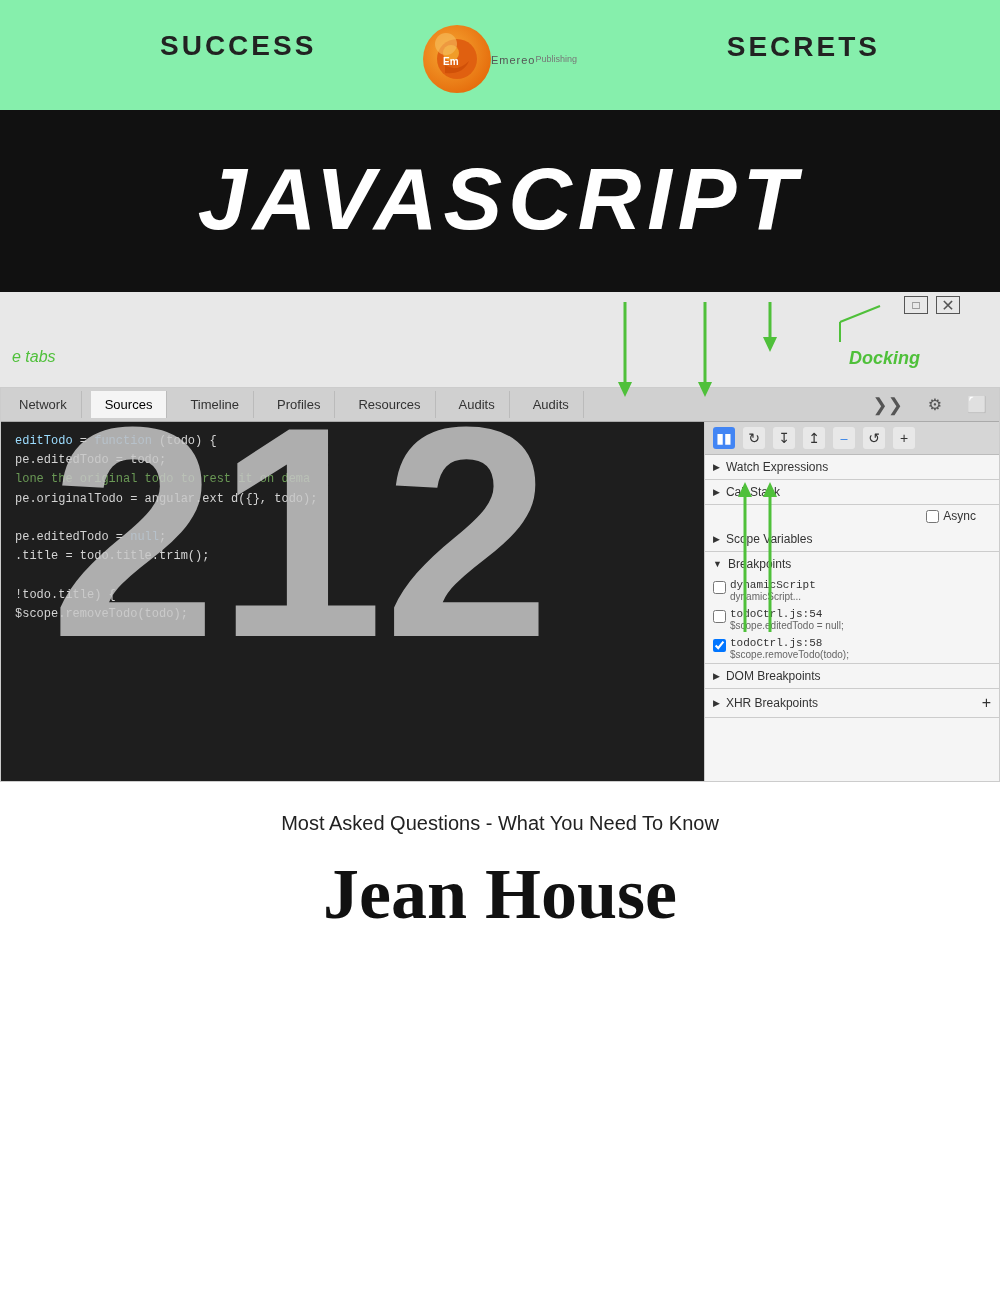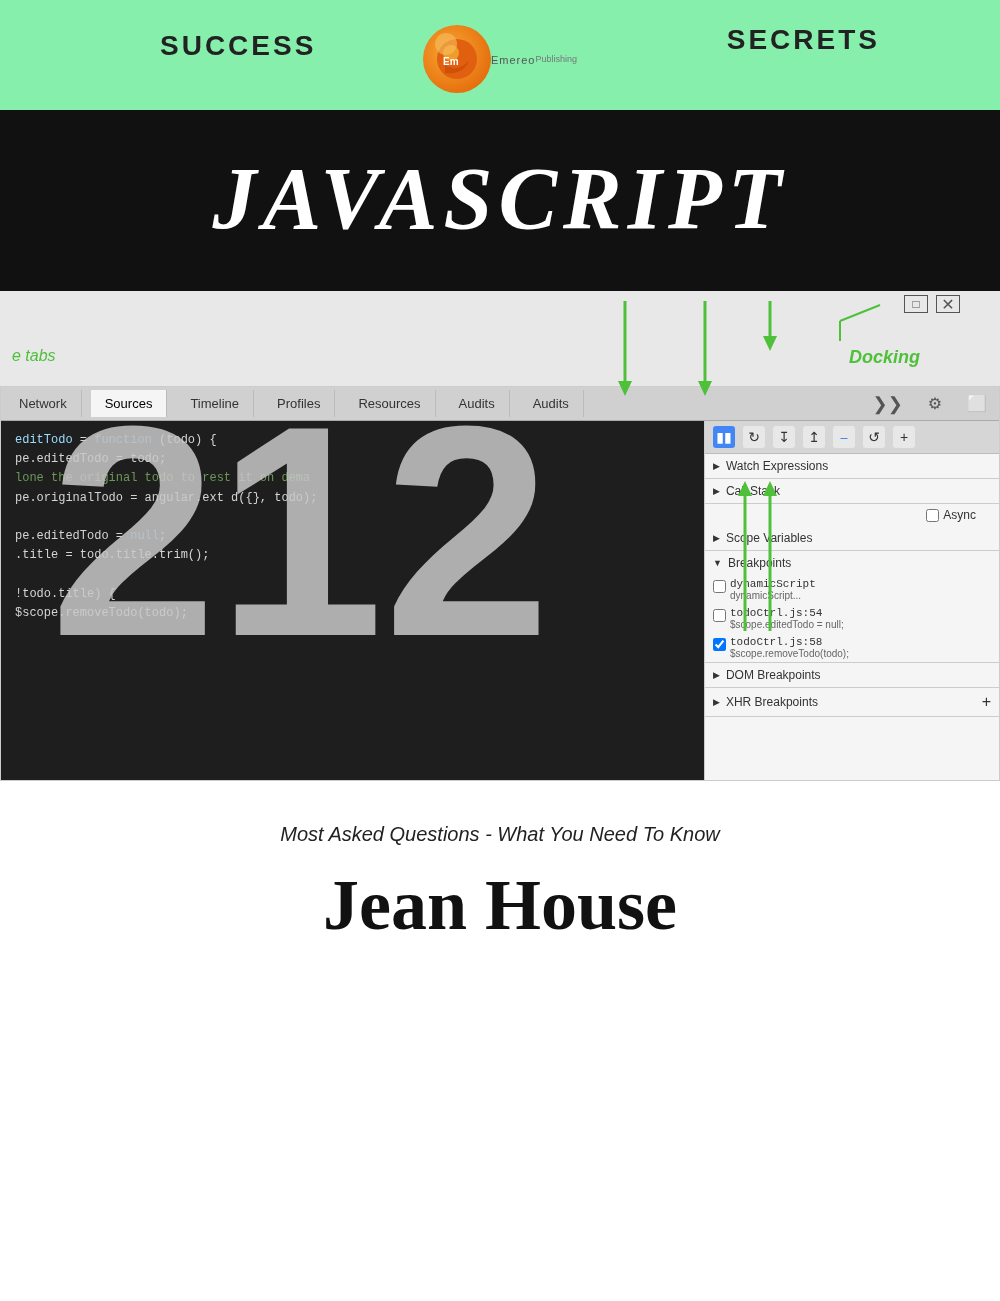--- a/index.html
+++ b/index.html
@@ -32,21 +32,21 @@
       left: 160px;
       top: 30px;
     }
     .top-band .secrets-text {
       font-size: 28px;
       font-weight: bold;
       letter-spacing: 3px;
       color: #222;
       position: absolute;
       right: 120px;
-      top: 24px;
+      top: 31px;
     }
     .logo-area {
       display: flex;
       flex-direction: row;
       align-items: center;
     }
     .logo-circle {
       width: 68px;
       height: 68px;
       border-radius: 50%;
@@ -79,21 +79,21 @@
       background: #111;
       color: #fff;
       text-align: center;
       padding: 38px 0 42px 0;
     }
     .title-band h1 {
       font-size: 88px;
       font-weight: 900;
       letter-spacing: 6px;
       font-style: italic;
-      font-family: Liberation Serif, serif;
+      font-family: Liberation Sans, sans-serif;
     }
 
     
     .screenshot-area {
       width: 100%;
       background: #e8e8e8;
       position: relative;
       height: 490px;
       overflow: hidden;
     }
@@ -319,24 +319,23 @@
       line-height: 1;
       user-select: none;
     }
 
     
     .bottom-section {
       background: #fff;
       text-align: center;
     }
     .most-asked {
-      padding: 42px 0 8px 0;
+      padding: 30px 0 8px 0;
       font-size: 20px;
       color: #222;
-      font-style: italic;
     }
     .author-name {
       font-size: 72px;
       font-weight: 900;
       font-family: Georgia, serif;
       color: #111;
       padding: 10px 0 20px 0;
     }
   </style>
 </head>

